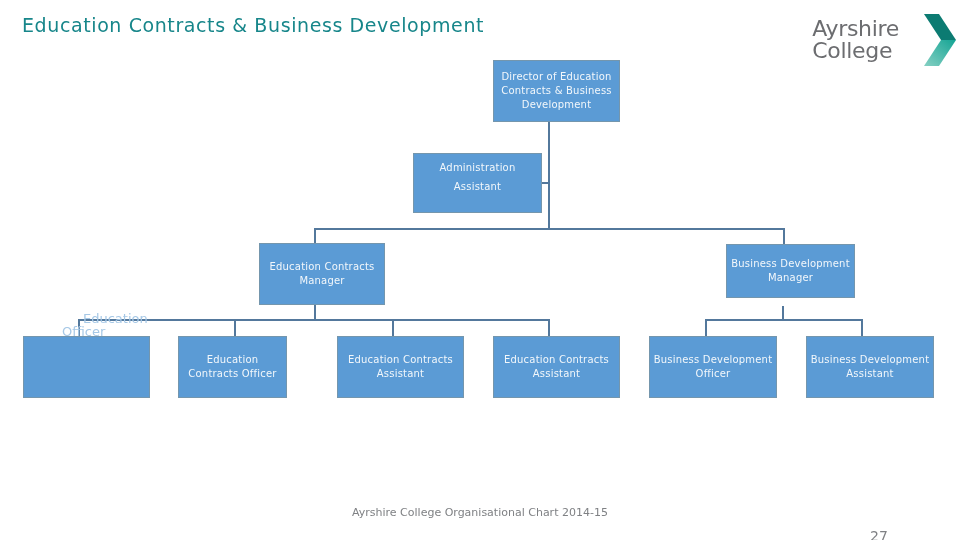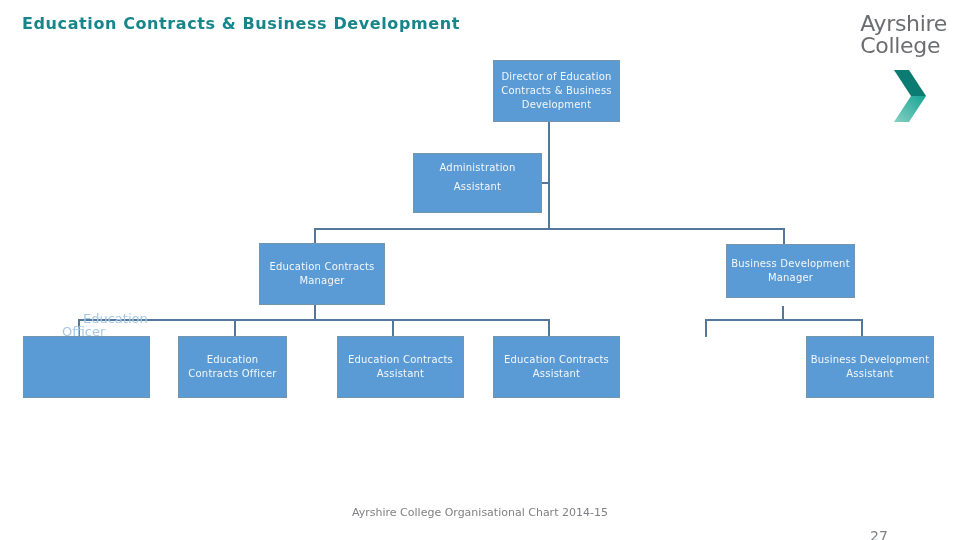--- a/index.html
+++ b/index.html
@@ -2,25 +2,25 @@
 <html style="--title_text: #17868a; --logo_text: #6c6d70; --box_fill: #5b9bd5; --box_border: #7496ad; --box_text: #f2f7fb; --connector: #53789c; --floating_label: #a6c8e6; --footer_text: #7f8184; --chevron_dark: #0c7b72; --chevron_bright: #14a494; --chevron_light: #86d0c3;"><head>
 <meta charset="utf-8">
 <style>
   html,body{margin:0;padding:0;background:#ffffff;}
   .slide{
     position:relative;width:960px;height:540px;background:#ffffff;overflow:hidden;
     font-family:"DejaVu Sans","Liberation Sans",sans-serif;
   }
   .title{
     position:absolute;left:22px;top:14px;
-    font-size:16px;font-weight:bold;letter-spacing:0.6px;
+    font-size:19px;font-weight:normal;letter-spacing:0.6px;
     color:var(--title_text);white-space:nowrap;
   }
   
-  .logo{position:absolute;right:13px;top:13px;display:flex;align-items:center;gap:12px;flex-direction:column;}
+  .logo{position:absolute;right:3px;top:13px;display:flex;align-items:center;gap:12px;}
   .logo-text{
     font-size:22px;line-height:22px;color:var(--logo_text);
     font-family:"DejaVu Sans","Liberation Sans",sans-serif;letter-spacing:-0.3px;
   }
   .logo-chevron{width:46px;height:54px;display:block;}
   
   .node{
     position:absolute;box-sizing:border-box;z-index:2;
     background:var(--box_fill);border:1px solid var(--box_border);
     color:var(--box_text);font-size:10px;line-height:14px;letter-spacing:0.2px;
@@ -111,20 +111,23 @@
   </div>
 
   <div class="node" style="left:330px;top:336px;width:127px;height:62px">
     <span>Education Contracts Assistant</span>
   </div>
 
   <div class="node" style="left:486px;top:336px;width:127px;height:62px">
     <span>Education Contracts Assistant</span>
   </div>
 
+  <div class="node" style="left:642px;top:336px;width:128px;height:62px">
+    <span>Business Development Officer</span>
+  </div>
 
   <div class="node" style="left:799px;top:336px;width:128px;height:62px">
     <span>Business Development Assistant</span>
   </div>
 
   <div class="footer-text">Ayrshire College Organisational Chart 2014-15</div>
   <div class="page-number">27</div>
 
 </div>
 

